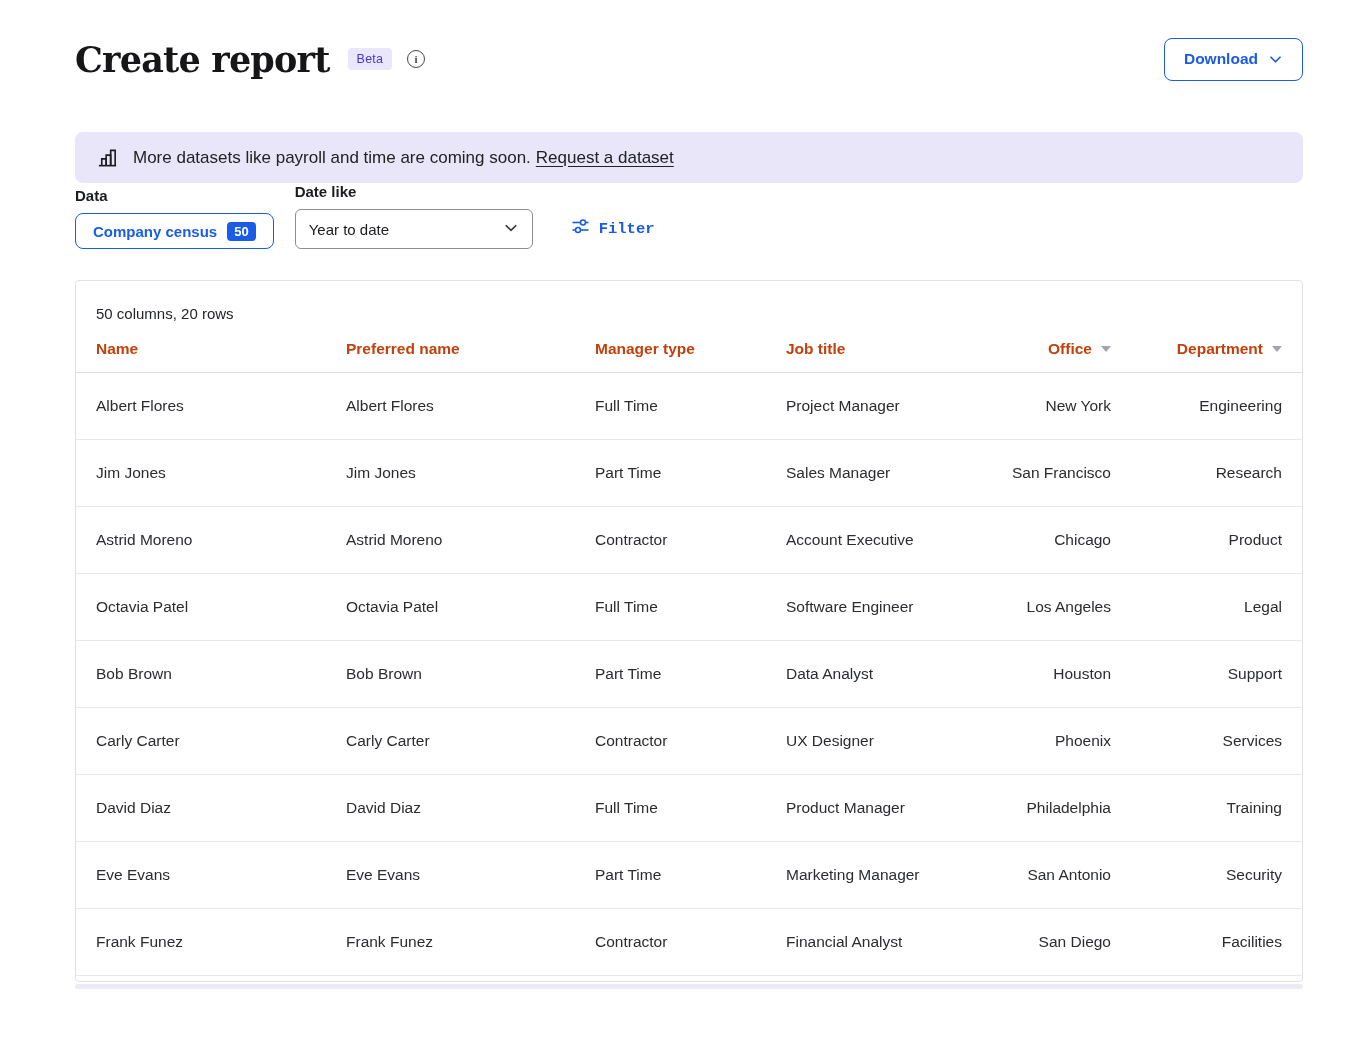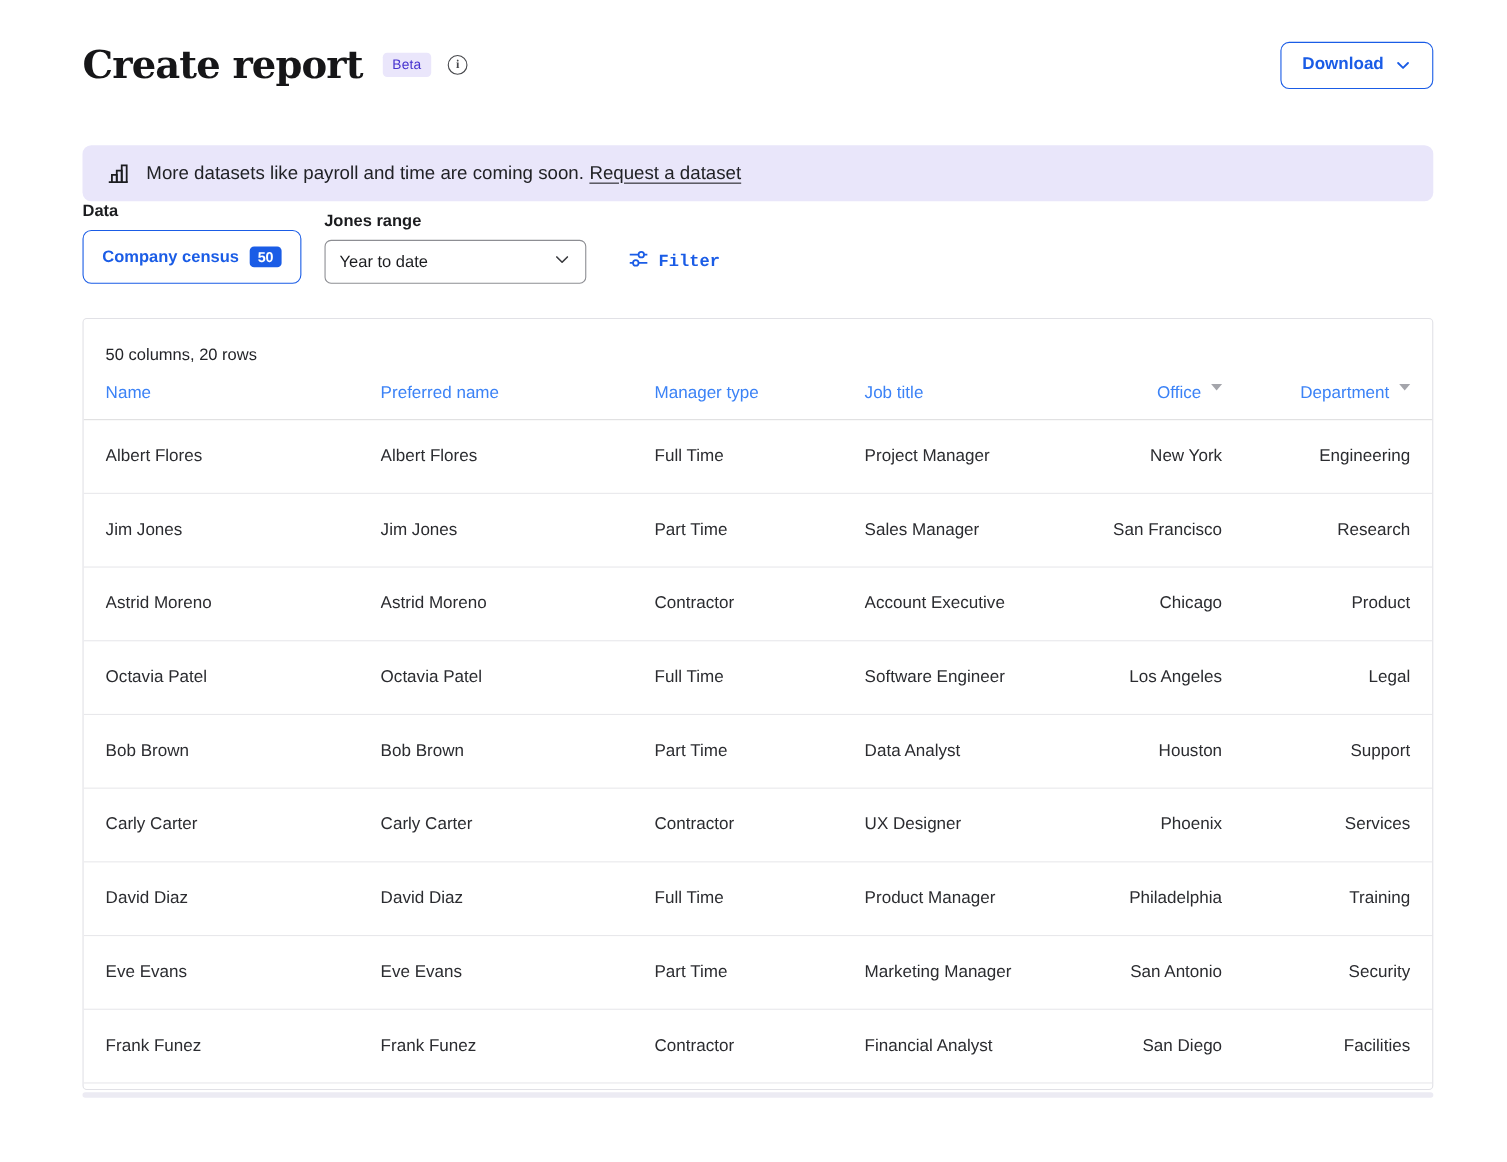--- a/index.html
+++ b/index.html
@@ -84,21 +84,21 @@
   
   .controls {
     display: flex; align-items: flex-end; gap: 21px;
   }
   .control-group { display: flex; flex-direction: column; }
   .control-label {
     font-size: 15px; font-weight: 700; color: #1b1c1f;
     margin-bottom: 9px;
   }
   .dataset-btn {
-    height: 49px;
+    height: 36px;
     padding: 12px 17px;
     background: #fff;
     border: 1.5px solid #1a5ce6;
     border-radius: 8px;
     color: #1a5ce6;
     font-size: 15px; font-weight: 700;
     display: inline-flex; align-items: center; gap: 10px;
     cursor: pointer;
     font-family: "Liberation Sans", sans-serif;
   }
@@ -148,22 +148,22 @@
     display: grid;
     grid-template-columns: 250px 249px 191px 175px 150px 1fr;
     padding: 0 20px;
     align-items: center;
   }
   .t-head {
     height: 48px;
     border-bottom: 1px solid #dededf;
   }
   .th {
-    font-size: 15.5px; font-weight: 400; color: #3b82f6;
-    display: flex; align-items: flex-start;
+    font-size: 15.5px; font-weight: 700; color: #c2410c;
+    display: flex; align-items: center;
   }
   .th.right, .td.right { justify-content: flex-end; text-align: right; }
   .sort-caret {
     display: inline-block;
     width: 0; height: 0;
     border-left: 5.5px solid transparent;
     border-right: 5.5px solid transparent;
     border-top: 6.5px solid #a4a5ab;
     margin-left: 9px;
     cursor: pointer;
@@ -219,21 +219,21 @@
 
   <div class="controls">
     <div class="control-group">
       <span class="control-label">Data</span>
       <button class="dataset-btn">
         <span>Company census</span>
         <span class="count-badge">50</span>
       </button>
     </div>
     <div class="control-group">
-      <span class="control-label">Jones range</span>
+      <span class="control-label">Date like</span>
       <div class="select-control">
         <span>Year to date</span>
         <span>
           <svg width="16" height="16" viewBox="0 0 16 16" fill="none">
             <path d="M3.2 5.6 8 10.4l4.8-4.8" stroke="#3a3b3f" stroke-width="1.5" stroke-linecap="round" stroke-linejoin="round"></path>
           </svg>
         </span>
       </div>
     </div>
     <button class="filter-btn">

